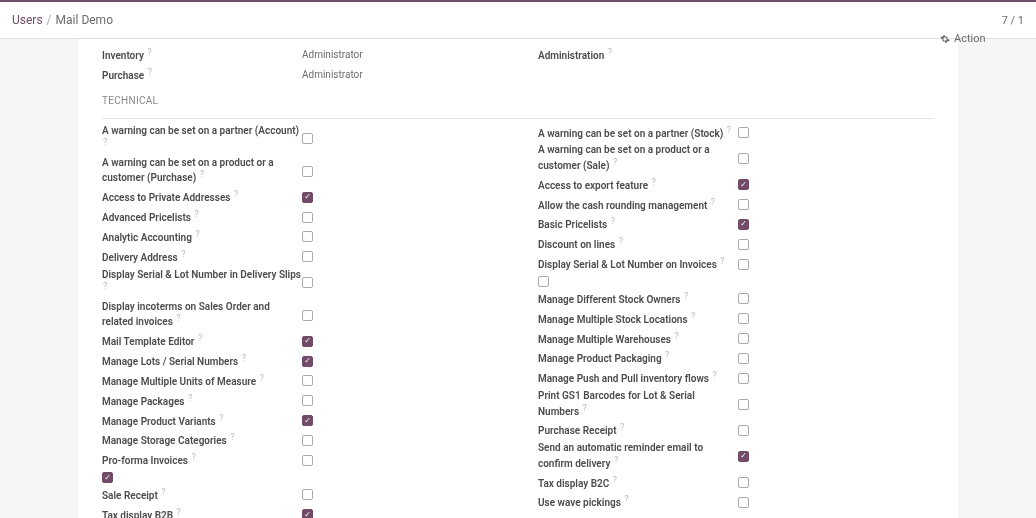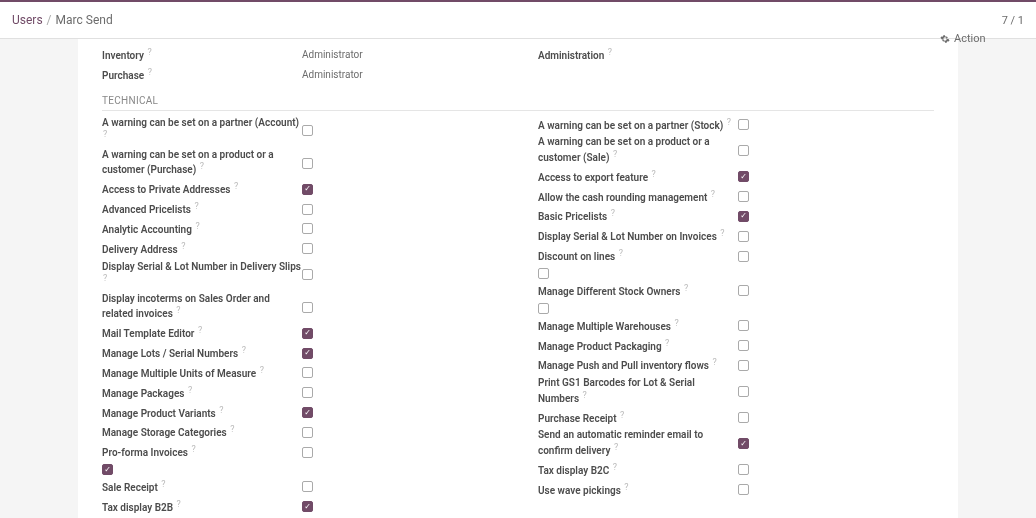--- a/index.html
+++ b/index.html
@@ -32,21 +32,21 @@
     background:#fff;
     max-width: 880px;
     margin: 0 auto;
     padding: 6px 24px 30px 24px;
     min-height: 496px;
   }
   .section-header {
     font-size:10px;
     color:#888;
     letter-spacing:0.3px;
-    padding:10px 0 4px 0;
+    padding:10px 0 12px 0;
     border-bottom:1px solid #e5e5e5;
     margin-bottom:4px;
     text-transform:uppercase;
   }
   .columns { display:flex; gap:40px; }
   .col { flex:1; }
   .row {
     display:flex;
     align-items:center;
     padding:2px 0;
@@ -92,21 +92,21 @@
     line-height:1;
   }
 </style>
 </head>
 <body>
 
 <div class="topbar">
   <div class="breadcrumb">
     <span class="root">Users</span>
     <span class="sep">/</span>
-    <span class="current">Marc Send</span>
+    <span class="current">Mail Demo</span>
   </div>
   <div class="topbar-right">
     <span class="action-btn">
       <svg class="gear" viewBox="0 0 24 24" fill="#6c6c6c">
           <path d="M12 8a4 4 0 100 8 4 4 0 000-8zm9 4a7 7 0 01-.1 1.2l2 1.6-2 3.4-2.4-1a7 7 0 01-2 1.2l-.4 2.6h-4l-.4-2.6a7 7 0 01-2-1.2l-2.4 1-2-3.4 2-1.6A7 7 0 013 12a7 7 0 01.1-1.2l-2-1.6 2-3.4 2.4 1a7 7 0 012-1.2L7.9 3h4l.4 2.6a7 7 0 012 1.2l2.4-1 2 3.4-2 1.6c.1.4.1.8.1 1.2z"></path>
         </svg>
       <span>Action</span>
     </span>
     <span class="pager">7 / 1</span>
   </div>
@@ -227,35 +227,36 @@
         </div>
         <div class="row">
           <div class="row-label">Allow the cash rounding management <span class="qmark">?</span></div>
           <span class="chk"></span>
         </div>
         <div class="row">
           <div class="row-label">Basic Pricelists <span class="qmark">?</span></div>
           <span class="chk on"></span>
         </div>
         <div class="row">
+          <div class="row-label">Discount on lines <span class="qmark">?</span></div>
+          <span class="chk"></span>
+        </div>
+        <div class="row">
           <div class="row-label">Display Serial &amp; Lot Number on Invoices <span class="qmark">?</span></div>
           <span class="chk"></span>
         </div>
         <div class="row">
-          <div class="row-label">Discount on lines <span class="qmark">?</span></div>
-          <span class="chk"></span>
-        </div>
-        <div class="row">
           <span class="chk"></span>
         </div>
         <div class="row">
           <div class="row-label">Manage Different Stock Owners <span class="qmark">?</span></div>
           <span class="chk"></span>
         </div>
         <div class="row">
+          <div class="row-label">Manage Multiple Stock Locations <span class="qmark">?</span></div>
           <span class="chk"></span>
         </div>
         <div class="row">
           <div class="row-label">Manage Multiple Warehouses <span class="qmark">?</span></div>
           <span class="chk"></span>
         </div>
         <div class="row">
           <div class="row-label">Manage Product Packaging <span class="qmark">?</span></div>
           <span class="chk"></span>
         </div>

